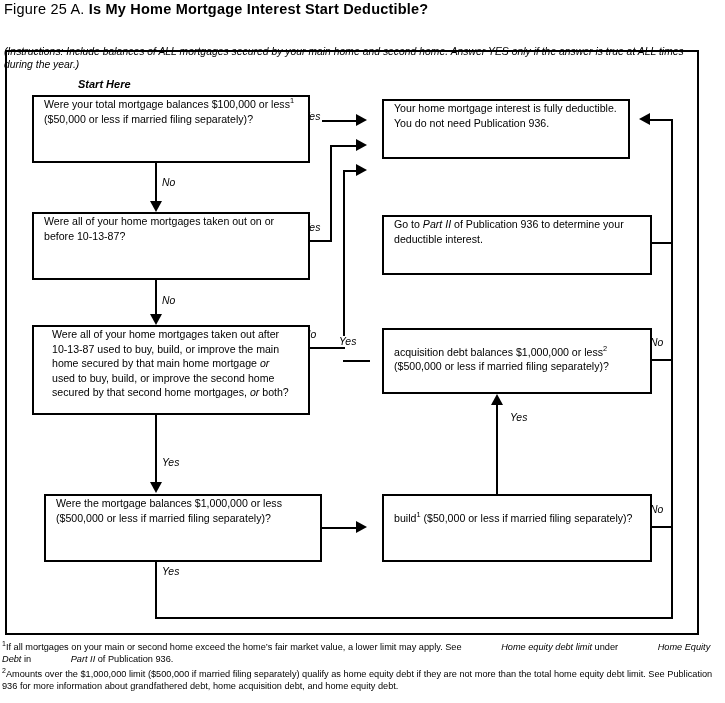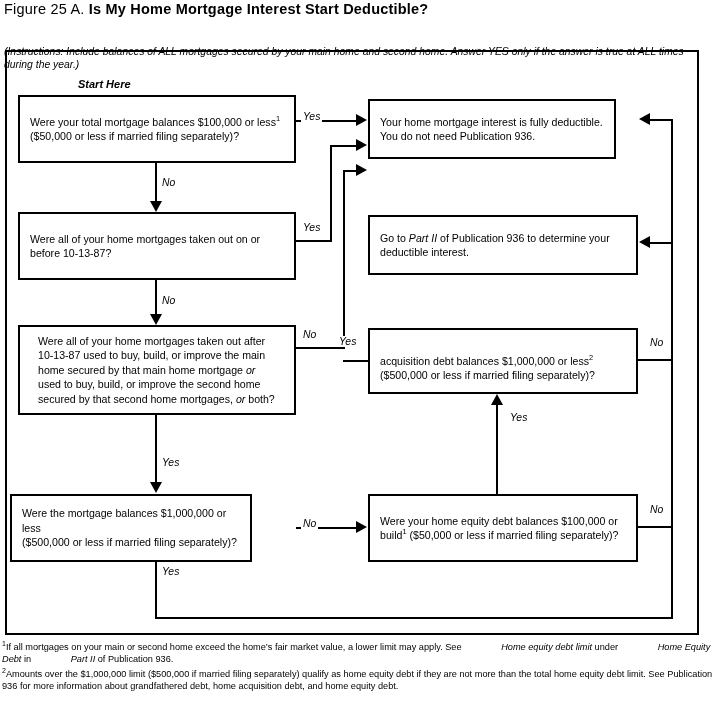--- a/index.html
+++ b/index.html
@@ -60,22 +60,23 @@
     box-sizing: border-box;
   }
 
   
   .node {
     position: absolute;
     border: 2px solid #000;
     box-sizing: border-box;
     background: #ffffff;
     display: flex;
-    align-items: center;
+    align-items: flex-start;
     z-index: 5;
+    margin-left: 14px;
   }
   .node .node-text {
     padding: 0 10px;
     font-size: 10.6px;
     line-height: 14.5px;
     width: 100%;
   }
   .node .node-text i { font-style: italic; }
   sup {
     font-size: 7.4px;
@@ -90,21 +91,21 @@
     font-size: 11px;
     font-weight: bold;
     font-style: italic;
     z-index: 6;
   }
 
   
   #box-q1 { left: 18px;  top: 95px;  width: 278px; height: 68px; }
   #box-q2 { left: 18px;  top: 212px; width: 278px; height: 68px; }
   #box-q3 { left: 18px;  top: 325px; width: 278px; height: 90px; padding-left: 8px; }
-  #box-q4 { left: 10px;  top: 494px; width: 242px; height: 68px; }
+  #box-q4 { left: 30px;  top: 494px; width: 278px; height: 68px; }
 
   #box-r1 { left: 368px; top: 99px;  width: 248px; height: 60px; }
   #box-r2 { left: 368px; top: 215px; width: 270px; height: 60px; }
   #box-r3 { left: 368px; top: 328px; width: 270px; height: 66px; }
   #box-r4 { left: 368px; top: 494px; width: 270px; height: 68px; }
 
   
   .ln {
     position: absolute;
     background: #000;
@@ -284,21 +285,21 @@
   <div class="node" id="box-r3">
     <div class="node-text">
       <br>
       <span>acquisition debt balances $1,000,000 or less</span><sup>2</sup><br>
       <span>($500,000 or less if married filing separately)?</span>
     </div>
   </div>
 
   <div class="node" id="box-r4">
     <div class="node-text">
-      <span>Were your home equity debt balances $100,000 or</span><br>
+      <br>
       <span>build</span><sup>1</sup><span> ($50,000 or less if married filing separately)?</span>
     </div>
   </div>
 
   <div class="footnotes">
     <div class="footnote">
       <sup>1</sup><span>If all mortgages on your main or second home exceed the home</span><span>’</span><span>s fair market value, a lower limit may apply. See </span><i>Home equity debt limit</i><span> under </span><i>Home Equity Debt</i><span> in </span><i>Part II</i><span> of Publication 936.</span>
     </div>
     <div class="footnote">
       <sup>2</sup><span>Amounts over the $1,000,000 limit ($500,000 if married filing separately) qualify as home equity debt if they are not more than the total home equity debt limit. See Publication 936 for more information about grandfathered debt, home acquisition debt, and home equity debt.</span>

